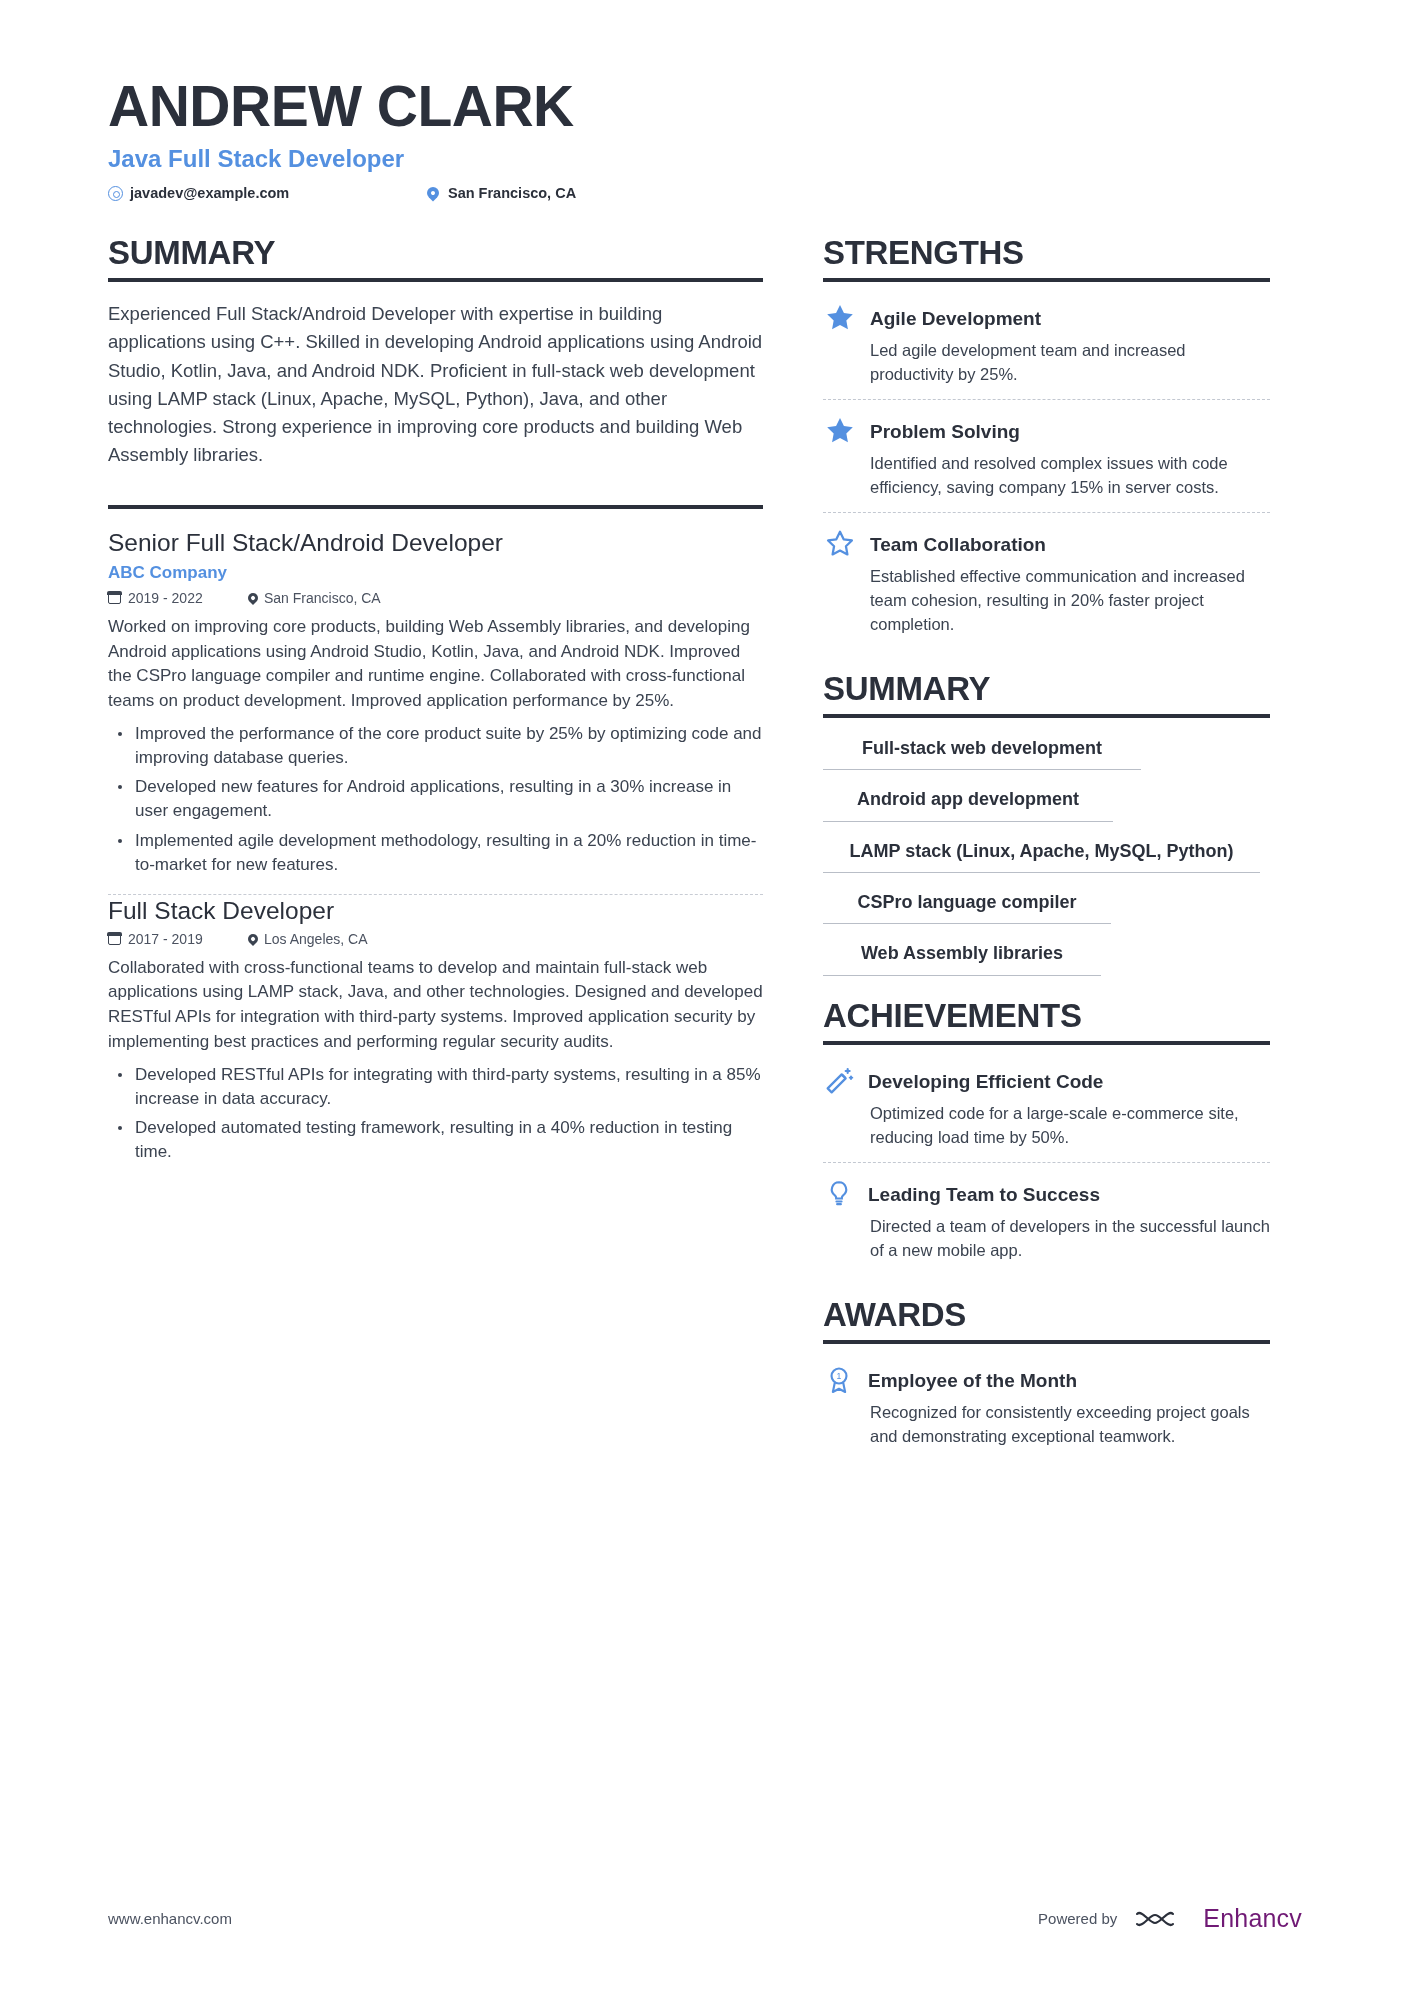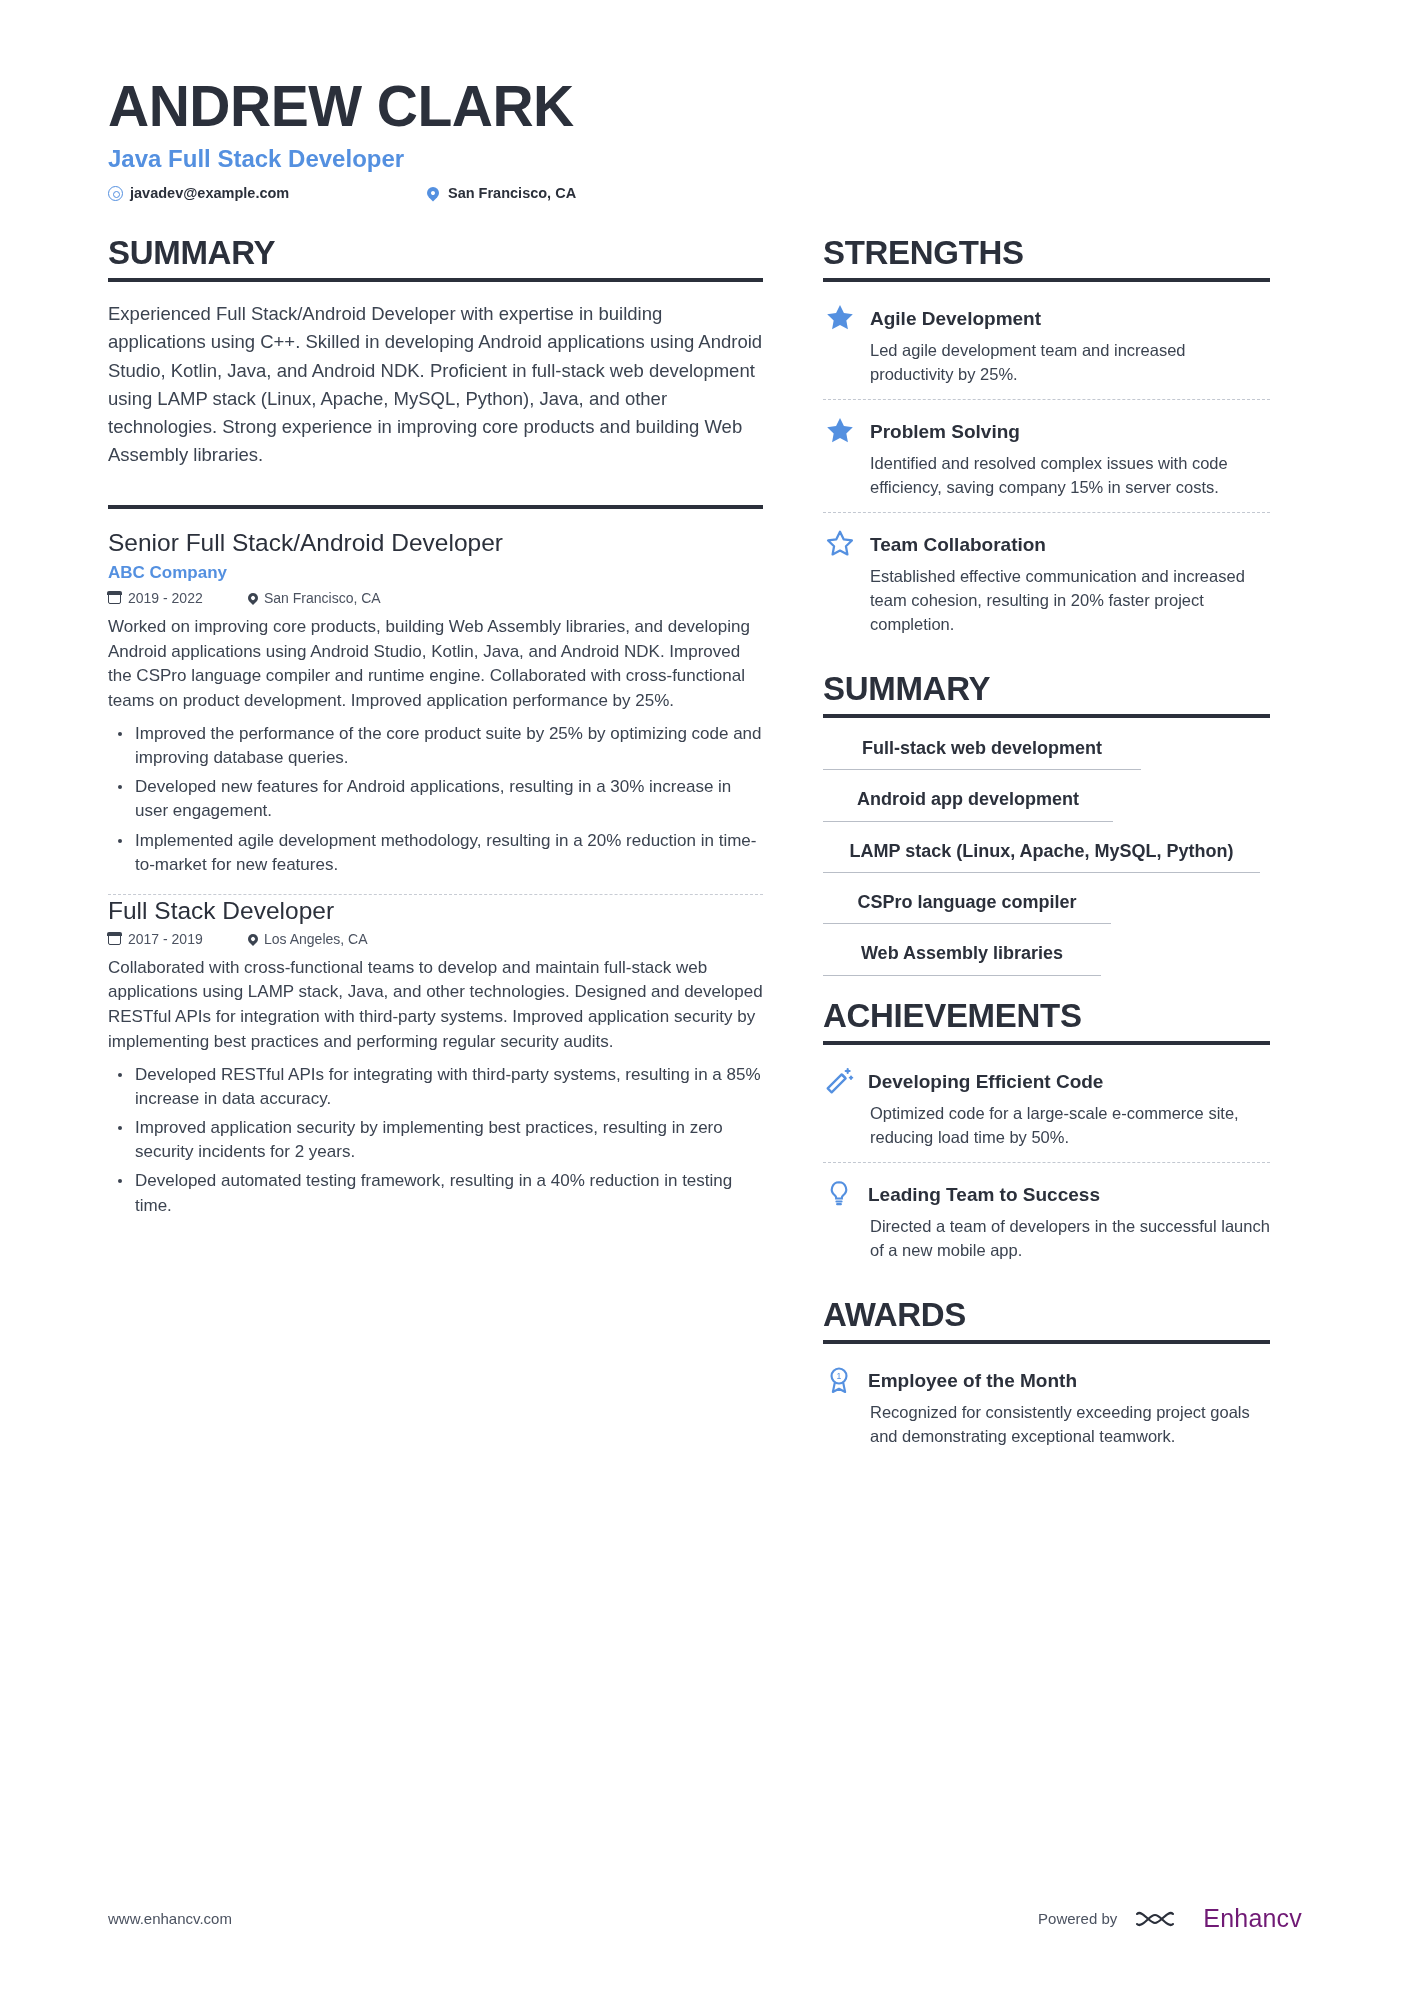--- a/index.html
+++ b/index.html
@@ -310,21 +310,20 @@
               <span>2017 - 2019</span>
             </span>
             <span class="meta-loc">
               <span class="icon-pin-sm"></span>
               <span>Los Angeles, CA</span>
             </span>
           </div>
           <div class="job-desc">Collaborated with cross-functional teams to develop and maintain full-stack web applications using LAMP stack, Java, and other technologies. Designed and developed RESTful APIs for integration with third-party systems. Improved application security by implementing best practices and performing regular security audits.</div>
           <ul class="bullets">
             <li>Developed RESTful APIs for integrating with third-party systems, resulting in a 85% increase in data accuracy.</li>
-            <li>Improved application security by implementing best practices, resulting in zero security incidents for 2 years.</li>
             <li>Developed automated testing framework, resulting in a 40% reduction in testing time.</li>
           </ul>
         </div>
       </div>
     </div>
 
     <div class="col-right">
 
       <div class="section">
         <div class="section-title">STRENGTHS</div>

